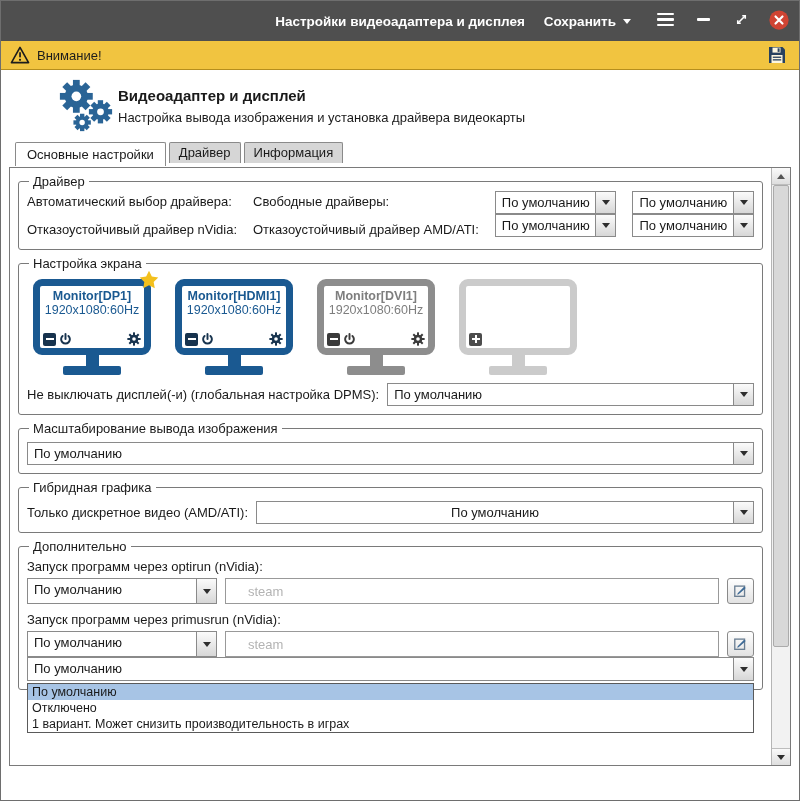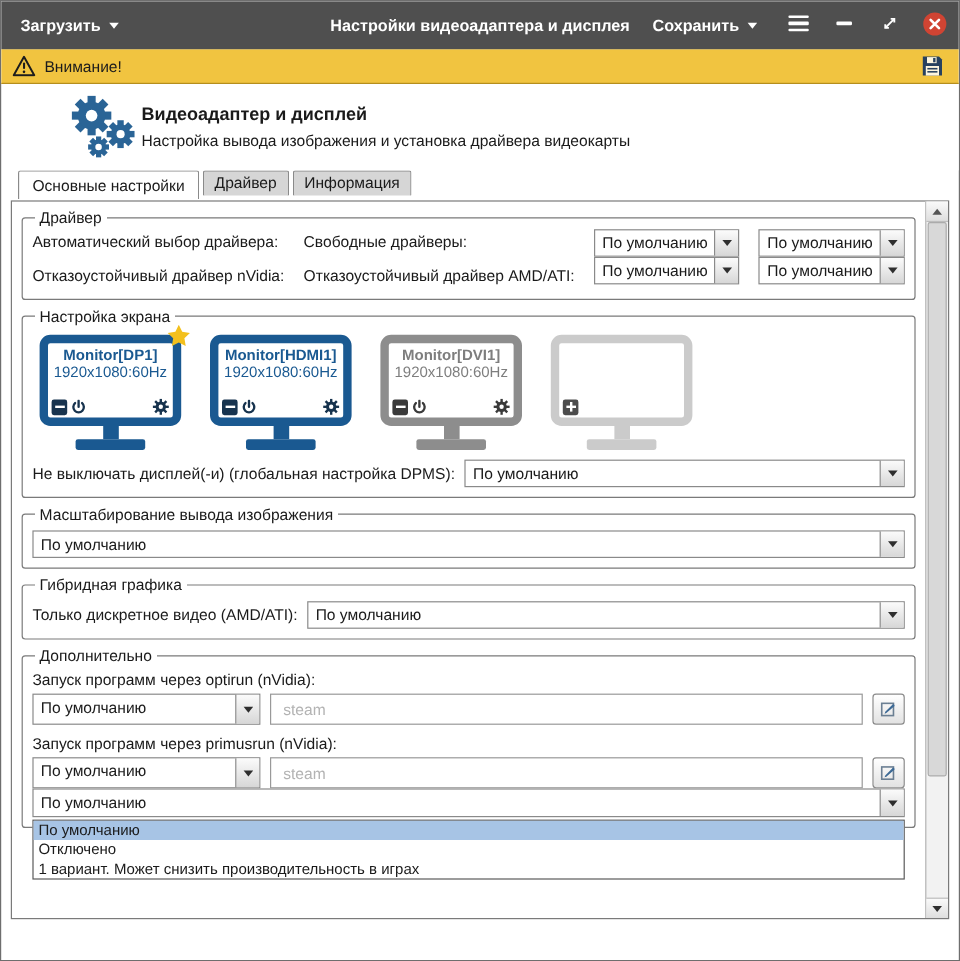--- a/index.html
+++ b/index.html
@@ -75,21 +75,21 @@
   .base { width:58px; height:9px; margin:0 auto; border-radius:2px; background:var(--mc); }
   .star { position:absolute; top:-10px; right:-9px; width:22px; height:22px; z-index:2; }
 
   .inline-row { display:flex; align-items:center; gap:8px; margin-top:8px; }
   .inline-row .flabel { margin:0; }
   .inline-row .combo { flex:1; }
   .solo-combo { margin-top:4px; }
 
   
   .x-row { display:flex; align-items:center; gap:8px; }
-  .text-input { flex:1; height:26px; border:1px solid #999; padding:0 10px; font-family:inherit; font-size:13px; color:#333; background:#fff; min-width:0; }
+  .text-input { flex:1; height:26px; border:1px solid #999; padding:0 22px; font-family:inherit; font-size:13px; color:#333; background:#fff; min-width:0; }
   .text-input::placeholder { color:#b3b3b3; }
   .edit-btn { width:27px; height:26px; flex:none; border:1px solid #8a8a8a; border-radius:3px; background:linear-gradient(#ffffff,#e2e2e2);
               display:flex; align-items:center; justify-content:center; cursor:pointer; }
 
   
   .combo-wrap { position:relative; }
   .combo-wrap .combo { width:100%; height:24px; }
   .open-list { position:absolute; top:calc(100% + 2px); left:0; right:0; background:#fff; border:1px solid #5a5a5a; z-index:20; }
   .opt { height:16px; line-height:16px; padding:0 4px; font-size:12.5px; white-space:nowrap; overflow:hidden; cursor:pointer; }
   .opt.selected { background:#a7c4e5; }
@@ -101,24 +101,20 @@
   .sb-track { flex:1; position:relative; }
   .sb-thumb { position:absolute; top:0; left:1px; right:1px; height:82%; background:#d8d8d8; border:1px solid #ababab; border-radius:2px; cursor:pointer; }
 </style>
 </head>
 <body>
 
 <div class="window">
 
   <div class="titlebar">
     <div class="tb-title">Настройки видеоадаптера и дисплея</div>
-    <button class="tb-menubtn">
-      <span>Загрузить</span>
-      <span class="caret"></span>
-    </button>
     <div class="tb-right">
       <button class="tb-menubtn">
         <span>Сохранить</span>
         <span class="caret"></span>
       </button>
       <button class="tb-icon">
         <span class="hamburger">
             <i></i>
             <i></i>
             <i></i>
@@ -359,21 +355,21 @@
         <div class="combo solo-combo">
           <span class="combo-val">По умолчанию</span>
           <span class="combo-btn">
               <span class="tri-down"></span>
             </span>
         </div>
       </fieldset>
 
       <fieldset>
         <legend>Гибридная графика</legend>
-        <div class="inline-row" style="margin-top:4px;">
+        <div class="inline-row" style="margin-top:4px;text-align:center;">
           <label class="flabel">Только дискретное видео (AMD/ATI):</label>
           <div class="combo">
             <span class="combo-val">По умолчанию</span>
             <span class="combo-btn">
                 <span class="tri-down"></span>
               </span>
           </div>
         </div>
       </fieldset>
 

